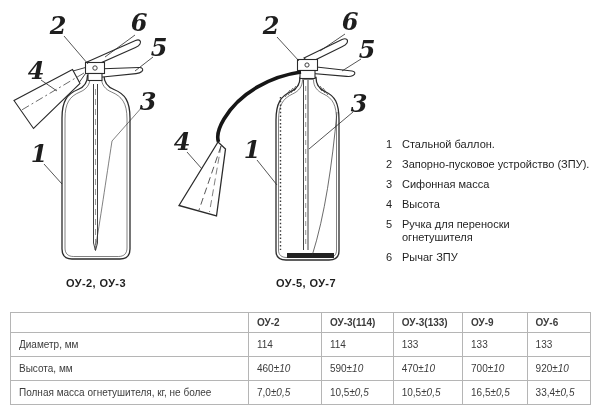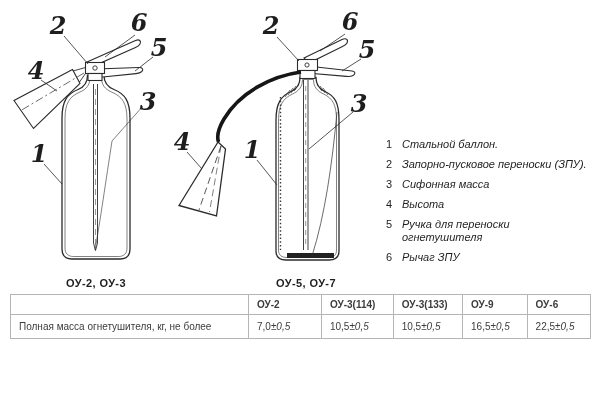--- a/index.html
+++ b/index.html
@@ -6,22 +6,22 @@
   .page{position:relative;width:600px;height:411px;background:#ffffff;overflow:hidden;
         font-family:"Liberation Sans",sans-serif;color:#222;}
   .drawing{position:absolute;left:0;top:0;}
   .callout{font-family:"DejaVu Serif",serif;font-style:italic;font-weight:bold;
            font-size:24px;fill:#1e1e1e;}
   .caption{font-family:"Liberation Sans",sans-serif;font-weight:bold;font-size:11px;
            letter-spacing:.4px;fill:#1e1e1e;}
   .legend{position:absolute;left:386px;top:138px;width:210px;}
   .legend-item{display:flex;margin-bottom:7px;font-size:11px;line-height:13px;color:#1f1f1f;}
   .legend-num{width:16px;flex:0 0 16px;}
-  .legend-text{white-space:pre-line;width:194px;font-style:italic;}
-  .spec-table{position:absolute;left:10px;top:294px;border-collapse:collapse;table-layout:fixed;
+  .legend-text{white-space:pre-line;width:194px;}
+  .spec-table{position:absolute;left:10px;top:312px;border-collapse:collapse;table-layout:fixed;
               width:581px;font-size:10px;color:#3c3c3c;}
   .spec-table th,.spec-table td{border:1px solid #b5b5b5;padding:2px 8px;text-align:left;
               vertical-align:middle;overflow:hidden;white-space:nowrap;}
   .spec-table th{font-weight:bold;height:15px;}
   .spec-table td{height:19px;}
   .tol{font-style:italic;}
   .c0{width:199px}.c1{width:61px}.c2{width:60px}.c3{width:58px}.c4{width:54px}.c5{width:53px}
 </style>
 </head>
 <body>
@@ -146,21 +146,21 @@
     </g>
   </svg>
 
   <div class="legend">
     <div class="legend-item">
       <span class="legend-num">1</span>
       <span class="legend-text">Стальной баллон.</span>
     </div>
     <div class="legend-item">
       <span class="legend-num">2</span>
-      <span class="legend-text">Запорно-пусковое переноски (ЗПУ).</span>
+      <span class="legend-text">Запорно-пусковое устройство (ЗПУ).</span>
     </div>
     <div class="legend-item">
       <span class="legend-num">3</span>
       <span class="legend-text">Сифонная масса</span>
     </div>
     <div class="legend-item">
       <span class="legend-num">4</span>
       <span class="legend-text">Высота</span>
     </div>
     <div class="legend-item">
@@ -188,23 +188,39 @@
         <th></th>
         <th>ОУ-2</th>
         <th>ОУ-3(114)</th>
         <th>ОУ-3(133)</th>
         <th>ОУ-9</th>
         <th>ОУ-6</th>
       </tr>
     </thead>
     <tbody>
       <tr>
+        <td>Диаметр, мм</td>
+        <td><span>114</span><span class="tol"></span></td>
+        <td><span>114</span><span class="tol"></span></td>
+        <td><span>133</span><span class="tol"></span></td>
+        <td><span>133</span><span class="tol"></span></td>
+        <td><span>133</span><span class="tol"></span></td>
+      </tr>
+      <tr>
+        <td>Высота, мм</td>
+        <td><span>460</span><span class="tol">±10</span></td>
+        <td><span>590</span><span class="tol">±10</span></td>
+        <td><span>470</span><span class="tol">±10</span></td>
+        <td><span>700</span><span class="tol">±10</span></td>
+        <td><span>920</span><span class="tol">±10</span></td>
+      </tr>
+      <tr>
         <td>Полная масса огнетушителя, кг, не более</td>
         <td><span>7,0</span><span class="tol">±0,5</span></td>
         <td><span>10,5</span><span class="tol">±0,5</span></td>
         <td><span>10,5</span><span class="tol">±0,5</span></td>
         <td><span>16,5</span><span class="tol">±0,5</span></td>
-        <td><span>22,5</span><span class="tol">±0,5</span></td>
+        <td><span>33,4</span><span class="tol">±0,5</span></td>
       </tr>
     </tbody>
   </table>
 
 </div>
 
 </body></html>

